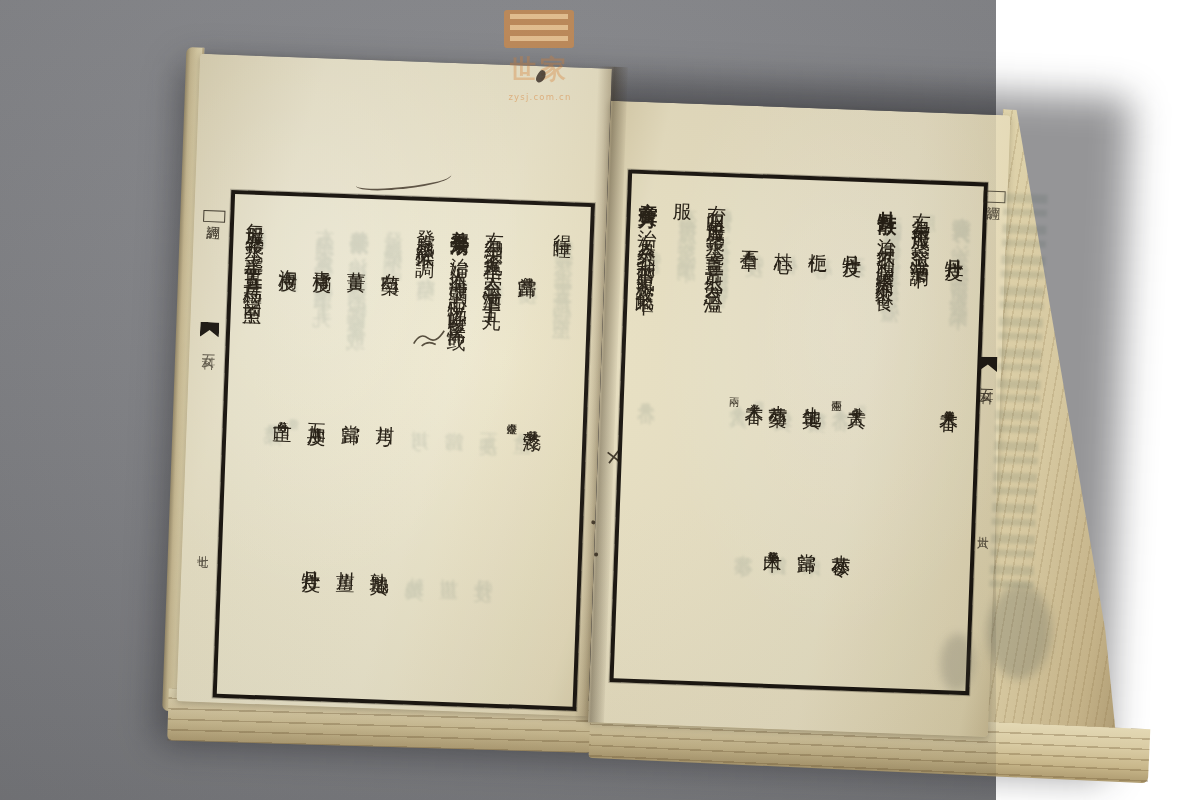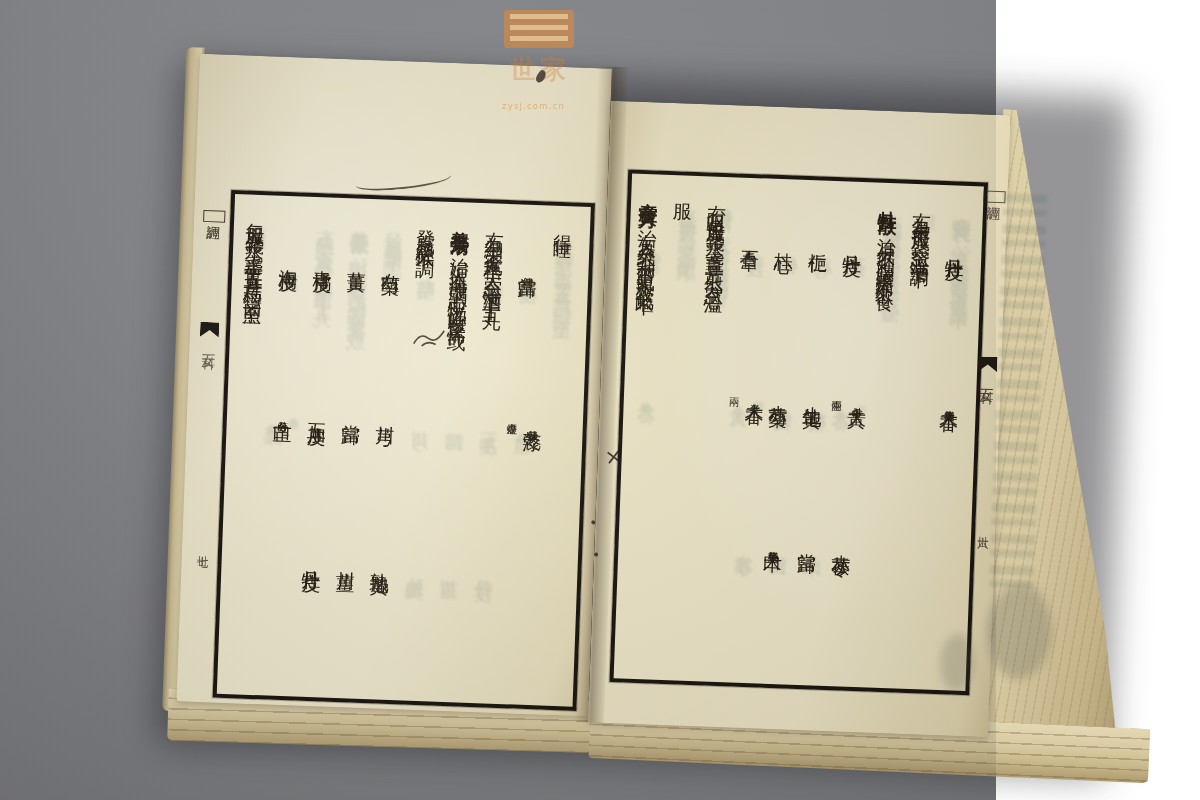--- a/index.html
+++ b/index.html
@@ -107,21 +107,21 @@
   
   .watermark{position:absolute;left:502px;top:8px;width:76px;height:100px;z-index:9;}
   .wm-box{position:absolute;left:2px;top:2px;width:70px;height:38px;border-radius:3px;
     background:rgba(222,138,58,.60);overflow:hidden;}
   .wm-box::after{content:"";position:absolute;inset:4px 6px;
     background:repeating-linear-gradient(180deg,rgba(255,230,185,.55) 0 5px,rgba(0,0,0,0) 5px 11px);
     filter:blur(.7px);}
   .wm-seal{position:absolute;left:0px;top:44px;width:76px;text-align:center;
     font-size:26px;letter-spacing:4px;color:rgba(215,125,50,.34);font-weight:bold;
     filter:blur(.4px);}
-  .wm-url{position:absolute;left:0;top:93px;width:76px;text-align:left;font-size:8.5px;
+  .wm-url{position:absolute;left:0;top:84px;width:76px;text-align:center;font-size:8.5px;
     letter-spacing:1.2px;color:rgba(215,130,55,.48);filter:blur(.3px);}
   .speck{position:absolute;left:35px;top:62px;width:8px;height:13px;border-radius:40% 60% 50% 50%;
     background:rgba(62,52,44,.85);transform:rotate(32deg);z-index:10;}
 </style>
 </head>
 <body>
 
 <div id="stage">
 
   <div class="book">

